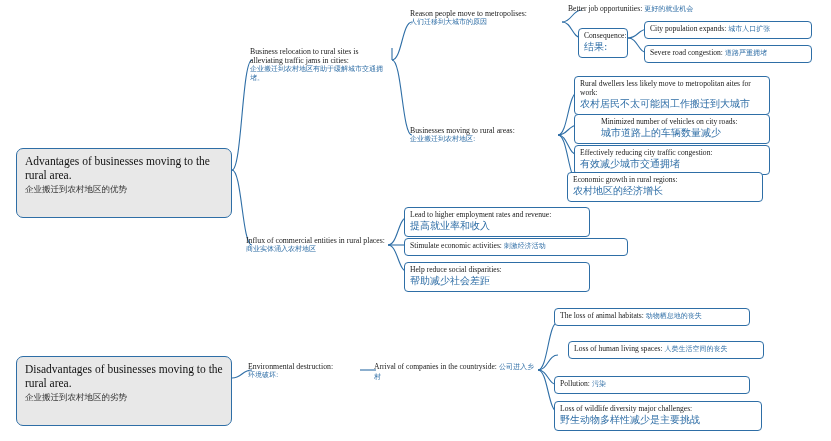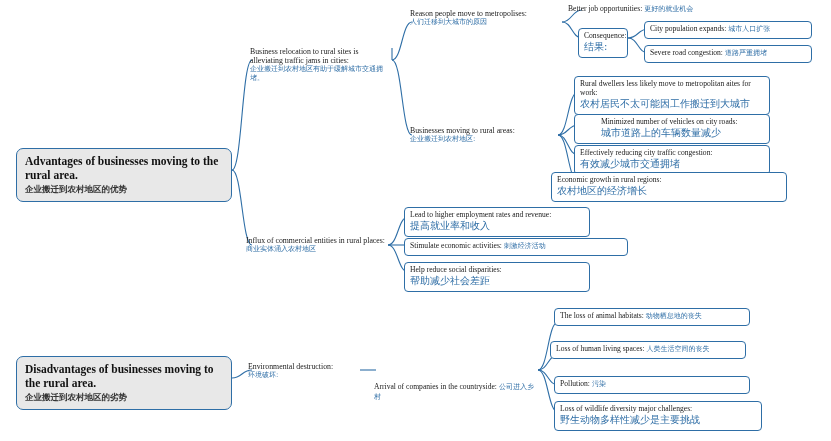--- a/index.html
+++ b/index.html
@@ -20,24 +20,23 @@
     line-height:1.18;
   }
   .node .en{display:block;}
   .node .zh{display:block;font-family:"DejaVu Sans", sans-serif;}
 
   
   .root{
     background:#e8e8e8;
     border:1.6px solid #2e6ea6;
     border-radius:7px;
-    padding:6px 8px 7px 8px;
+    padding:6px 8px 23px 8px;
     font-size:11.5px;
     color:#111;
-    font-weight:bold;
   }
   .root .zh{font-size:8.5px;color:#333;margin-top:2px;}
 
   
   .plain{
     font-size:7.8px;
     color:#1a1a1a;
     padding:1px 2px 2px 2px;
   }
   .plain .zh{font-size:7px;color:#2f6ea6;}
@@ -156,21 +155,21 @@
   <div class="node boxed" style="left:574px;top:114px;width:196px;padding-left:26px;">
     <span class="en">Minimized number of vehicles on city roads:</span>
     <span class="zh">城市道路上的车辆数量减少</span>
   </div>
 
   <div class="node boxed" style="left:574px;top:145px;width:196px;">
     <span class="en">Effectively reducing city traffic congestion:</span>
     <span class="zh">有效减少城市交通拥堵</span>
   </div>
 
-  <div class="node boxed" style="left:551px;top:172px;width:236px;">
+  <div class="node boxed" style="left:567px;top:172px;width:196px;">
     <span class="en">Economic growth in rural regions:</span>
     <span class="zh">农村地区的经济增长</span>
   </div>
 
   <div class="node boxed" style="left:404px;top:207px;width:186px;">
     <span class="en">Lead to higher employment rates and revenue:</span>
     <span class="zh">提高就业率和收入</span>
   </div>
 
   <div class="node boxed" style="left:404px;top:238px;width:224px;">
@@ -181,31 +180,31 @@
   <div class="node boxed" style="left:404px;top:262px;width:186px;">
     <span class="en">Help reduce social disparities:</span>
     <span class="zh">帮助减少社会差距</span>
   </div>
 
   <div class="node plain" style="left:246px;top:361px;width:116px;">
     <span class="en">Environmental destruction:</span>
     <span class="zh">环境破坏:</span>
   </div>
 
-  <div class="node plain" style="left:372px;top:361px;width:170px;margin-top:20px;">
+  <div class="node plain" style="left:372px;top:361px;width:170px;">
     <span class="en-inline">Arrival of companies in the countryside:</span>
     <span class="inlinezh">公司进入乡村</span>
   </div>
 
   <div class="node boxed" style="left:554px;top:308px;width:196px;">
     <span class="en-inline">The loss of animal habitats:</span>
     <span class="inlinezh">动物栖息地的丧失</span>
   </div>
 
-  <div class="node boxed" style="left:550px;top:341px;width:196px;">
+  <div class="node boxed" style="left:568px;top:341px;width:196px;">
     <span class="en-inline">Loss of human living spaces:</span>
     <span class="inlinezh">人类生活空间的丧失</span>
   </div>
 
   <div class="node boxed" style="left:554px;top:376px;width:196px;">
     <span class="en-inline">Pollution:</span>
     <span class="inlinezh">污染</span>
   </div>
 
   <div class="node boxed" style="left:554px;top:401px;width:208px;">

